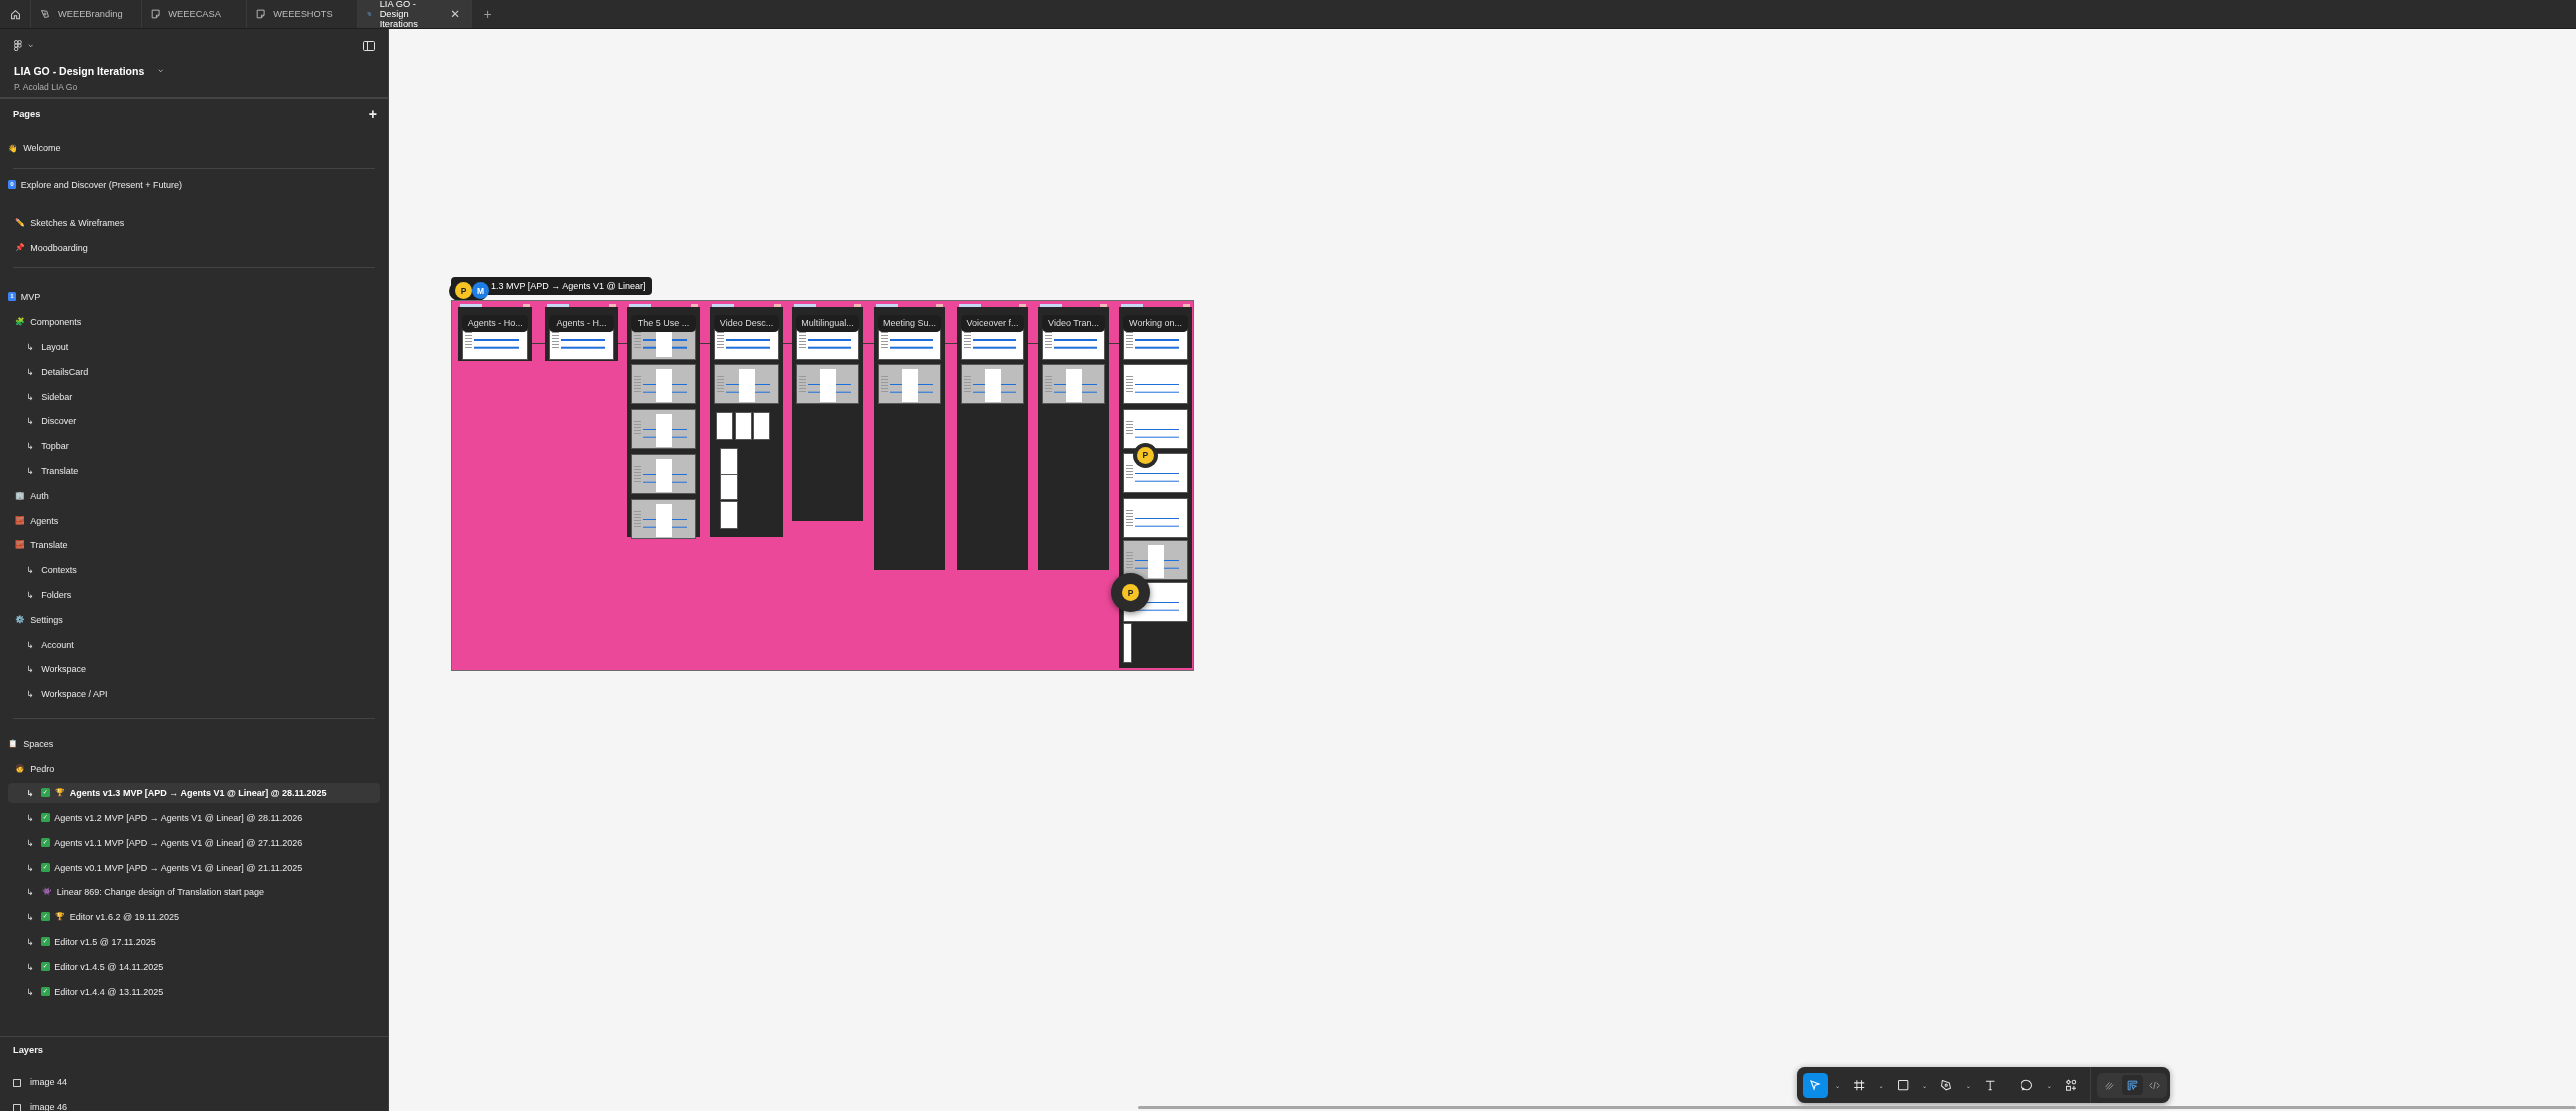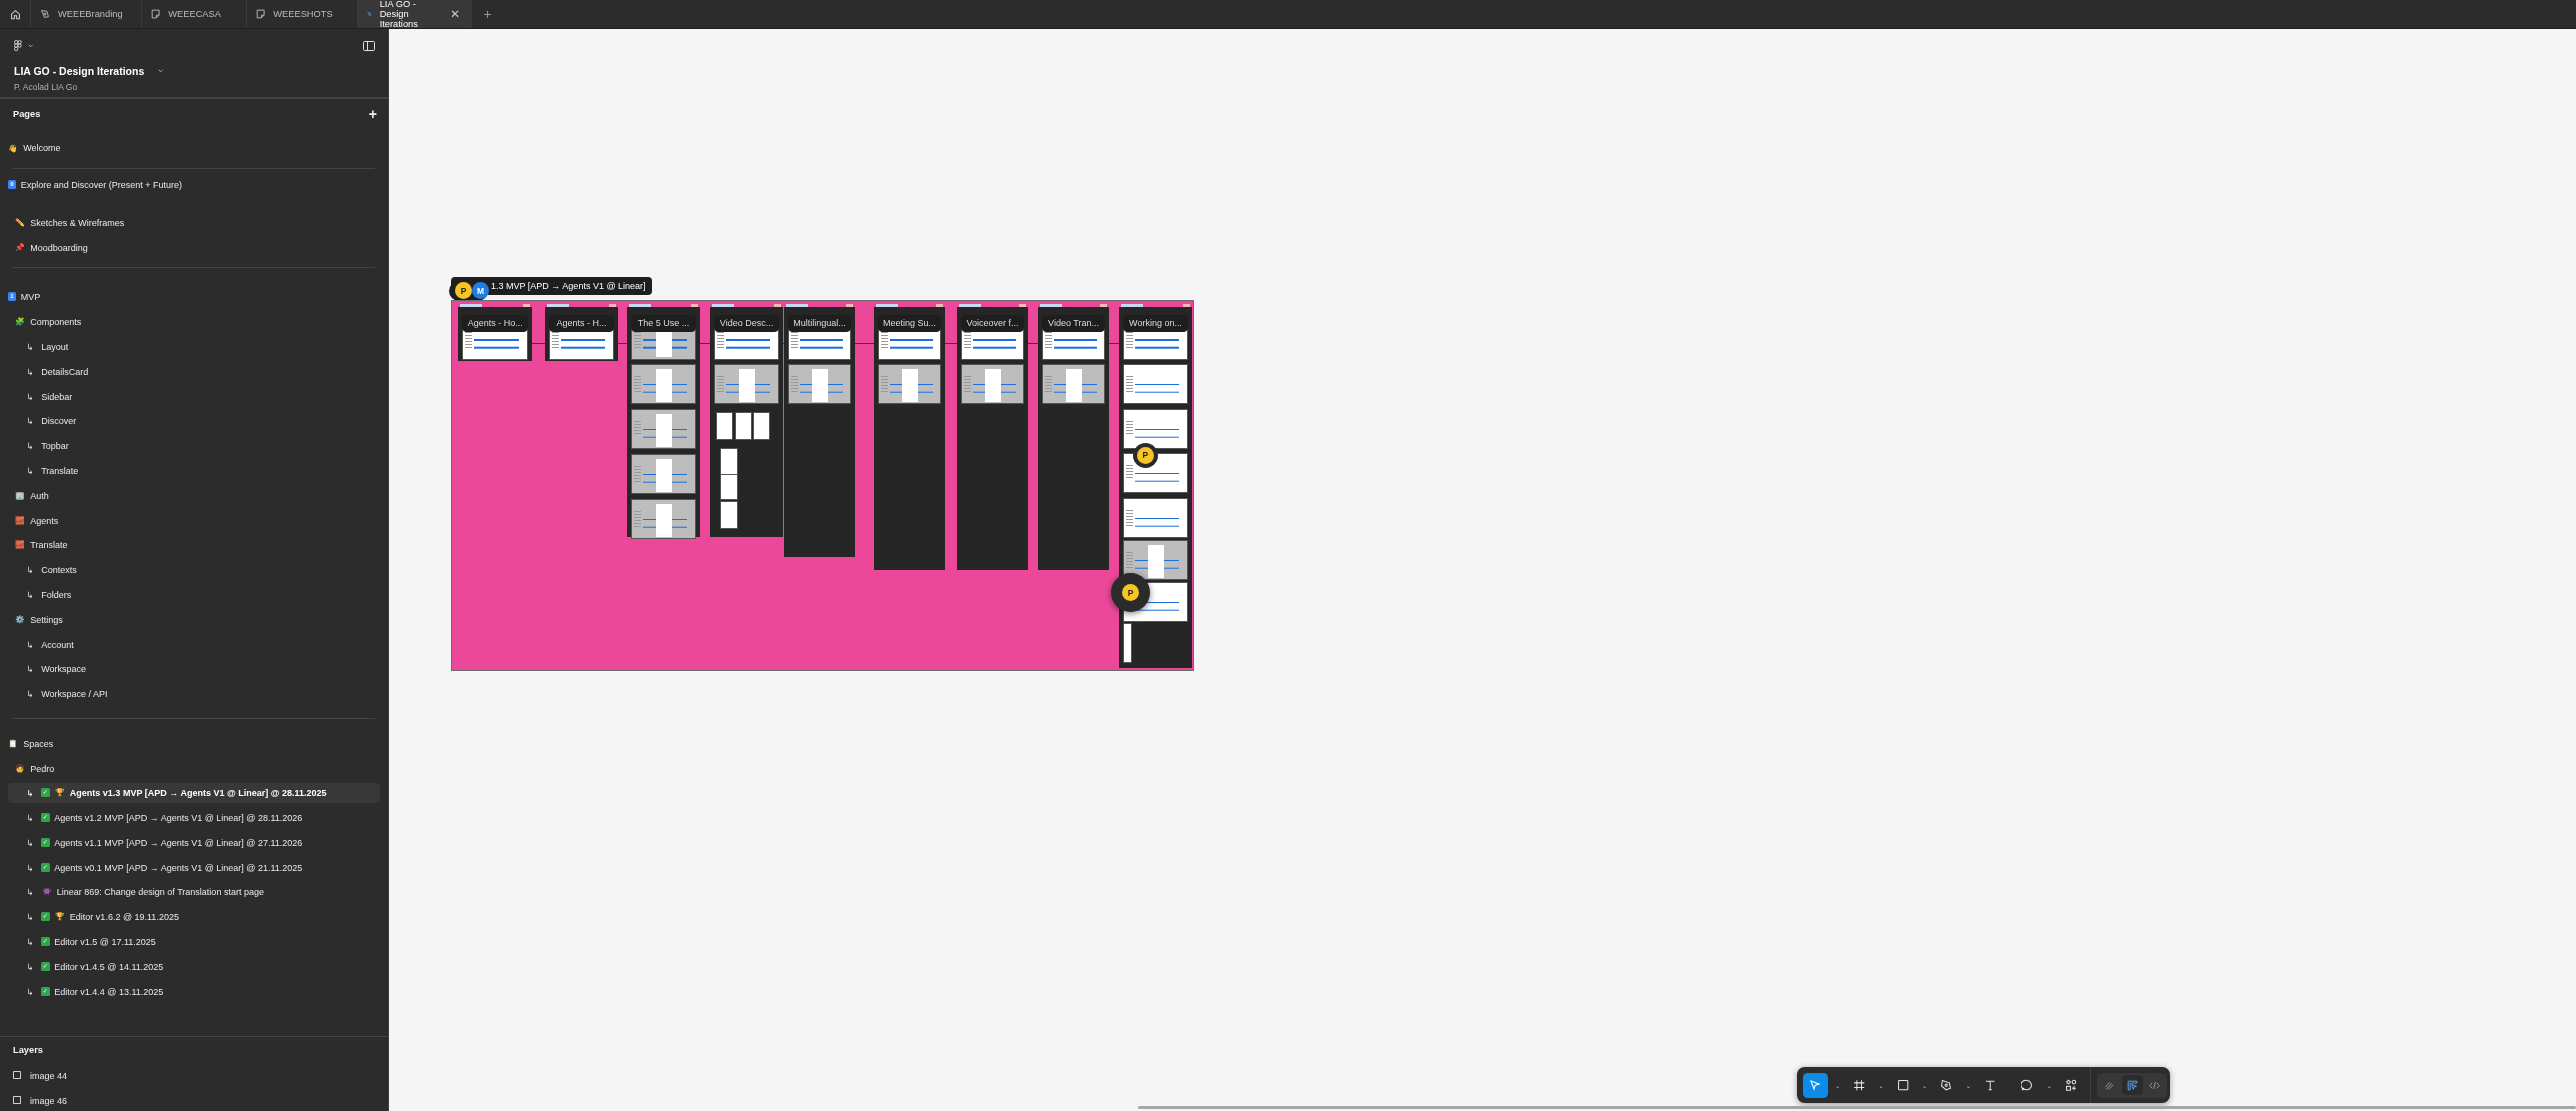--- a/index.html
+++ b/index.html
@@ -29,21 +29,21 @@
   .page-list { position: relative; }
   .pg { position: absolute; left: 7.7px; right: 7.7px; height: 20px; display: flex; align-items: center; font-size: 9px; color: #eaeaea; border-radius: 3.9px; white-space: nowrap; }
   .pg.active { background: #383838; font-weight: bold; color: #fff; }
   .pg .ic { display: inline-block; width: 11px; text-align: center; margin-right: 4.6px; font-size: 7.7px; }
   .pg-div { position: absolute; left: 13px; right: 13px; height: 0.8px; background: #444; }
   .badge { display: inline-block; width: 8.5px; height: 8.5px; border-radius: 1.5px; font-size: 6.2px; line-height: 8.5px; text-align: center; color: #fff; font-weight: bold; margin-right: 4.6px; }
   .check { display: inline-block; width: 8.5px; height: 8.5px; background: #31a44f; border-radius: 1.5px; color: #fff; font-size: 6.2px; line-height: 8.5px; text-align: center; margin-right: 4.6px; }
   .arrow { display: inline-block; width: 11px; margin-right: 3.9px; color: #e0e0e0; font-size: 8.5px; }
   .layers-sep { position: absolute; left: 0; right: 0; top: 1035px; height: 0.8px; background: #444; }
   .layers-head { position: absolute; left: 13px; top: 1043px; font-weight: bold; font-size: 9.3px; }
-  .layer { position: absolute; left: 13px; height: 15.5px; display: flex; align-items: flex-start; gap: 9.3px; font-size: 9px; color: #eaeaea; }
+  .layer { position: absolute; left: 13px; height: 15.5px; display: flex; align-items: flex-end; gap: 9.3px; font-size: 9px; color: #eaeaea; }
   .img-ic { width: 7.7px; height: 7.7px; border: 0.8px solid #d0d0d0; border-radius: 0.8px; position: relative; }
   
   .canvas { position: absolute; left: 389px; top: 29px; width: 2187px; height: 1083px; background: #f5f5f5; }
   .frame-label { position: absolute; left: 451px; top: 277px; height: 18px; background: #1e1e1e; color: #fff; border-radius: 3.9px; font-size: 9px; padding: 0 6.2px 0 40px; display: flex; align-items: center; white-space: nowrap; }
   .avatar { position: absolute; width: 17px; height: 17px; border-radius: 50%; font-size: 8.5px; display: flex; align-items: center; justify-content: center; font-weight: bold; }
   .av-p { background: #f6c425; color: #222; }
   .av-m { background: #1e7ee6; color: #fff; }
   .av-ring { position: absolute; left: 449px; top: 281px; width: 39px; height: 20px; background: #1e1e1e; border-radius: 10px; }
   .frame { position: absolute; left: 451px; top: 300px; width: 743px; height: 371px; background: #ec4899; border: 0.8px solid #6b6b6b; }
   .col { position: absolute; top: 6.2px; background: #262626; }
@@ -356,21 +356,21 @@
             <div class="modal"></div>
           </div>
         <div class="mini" style="left:6.2px;top:105px;width:17px;height:28px"></div>
         <div class="mini" style="left:25px;top:105px;width:17px;height:28px"></div>
         <div class="mini" style="left:43px;top:105px;width:17px;height:28px"></div>
         <div class="mini" style="left:10px;top:141px;width:18px;height:28px"></div>
         <div class="mini" style="left:10px;top:167px;width:18px;height:26px"></div>
         <div class="mini" style="left:10px;top:194px;width:18px;height:28px"></div>
       </div>
 
-      <div class="col" style="left:332px;width:71px;height:250px">
+      <div class="col" style="left:340px;width:71px;height:214px">
         <div class="col-tag"></div>
           <div class="col-tag-r"></div>
         <div class="col-title">Multilingual...</div>
         <div class="shot" style="top:12.4px"></div>
         <div class="shot grey" style="top:57px">
             <div class="modal"></div>
           </div>
       </div>
 
       <div class="col" style="left:422px;width:71px;height:263px">

